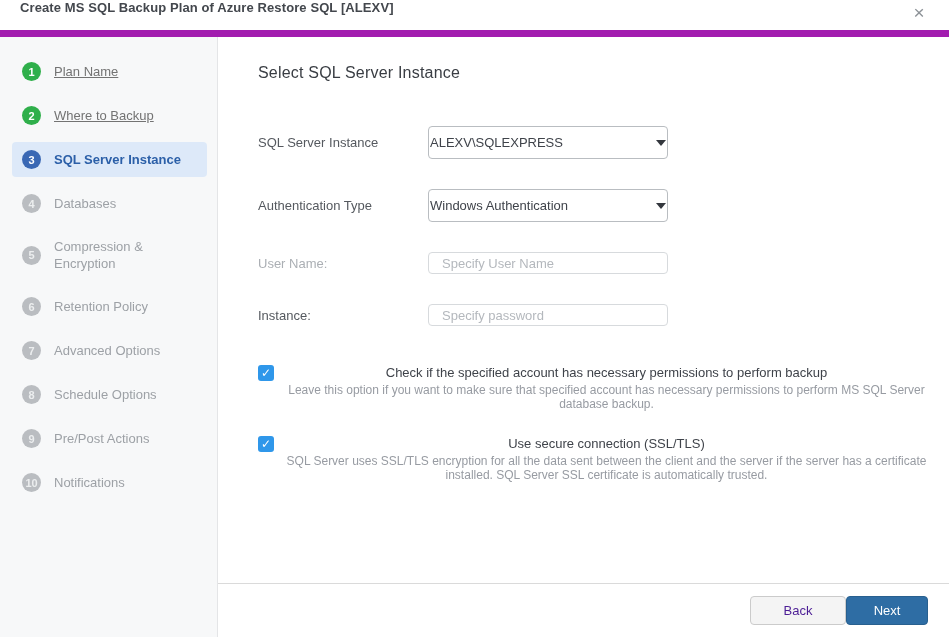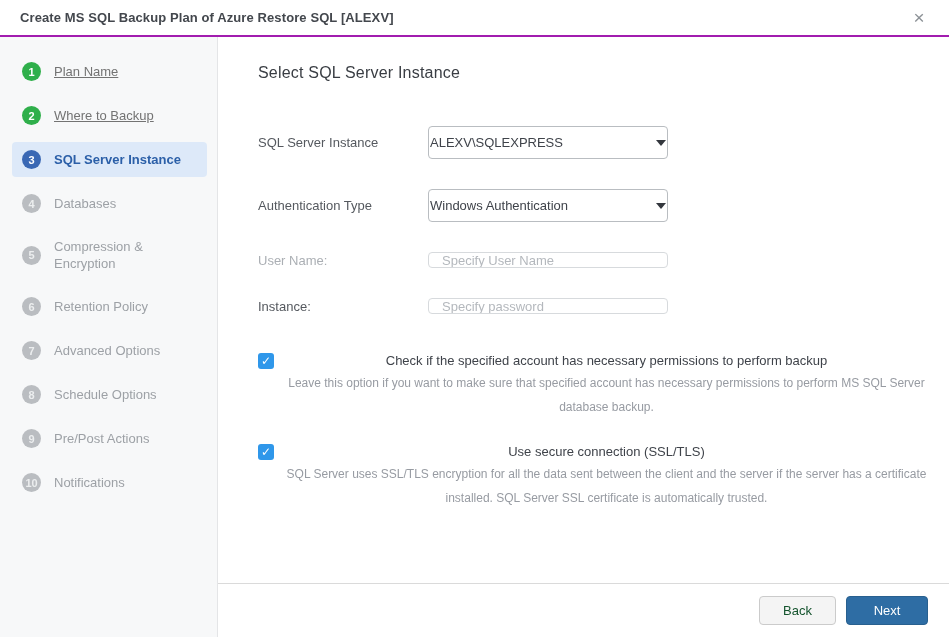--- a/index.html
+++ b/index.html
@@ -10,23 +10,23 @@
     width: 949px; height: 637px;
     background: #ffffff;
     position: relative;
     overflow: hidden;
     margin: 0 auto;
   }
 
   
   .titlebar {
     height: 37px;
-    display: flex; align-items: center;
+    display: flex; align-items: flex-start;
     padding: 0 18px 0 20px;
-    border-bottom: 2px solid #a21caf;
+    border-bottom: 7px solid #a21caf;
     background: #ffffff;
   }
   .titlebar .title {
     font-size: 13px; font-weight: bold;
     color: #43474d;
     flex: 1;
     letter-spacing: .1px;
   }
   .close-btn {
     width: 24px; height: 24px;
@@ -111,21 +111,21 @@
   }
   .caret-down {
     width: 0; height: 0;
     border-left: 5px solid transparent;
     border-right: 5px solid transparent;
     border-top: 6px solid #33373d;
     margin-left: 8px;
   }
 
   .text-input {
-    width: 240px; height: 16px;
+    width: 240px; height: 22px;
     border: 1px solid #d7dadd;
     border-radius: 4px;
     padding: 0 13px;
     font-size: 13px; color: #3f434a;
     font-family: "Liberation Sans", "DejaVu Sans", sans-serif;
     outline: none;
     background: #ffffff;
   }
   .text-input::placeholder { color: #b4b8bd; opacity: 1; }
 
@@ -143,21 +143,21 @@
     margin-top: 1px;
     cursor: pointer;
   }
   .check-texts { margin-left: 10px; text-align: center; }
   .check-title {
     font-size: 13px; color: #3f434a;
     line-height: 17px;
   }
   .check-desc {
     font-size: 12px; color: #979ba2;
-    line-height: 24px;
+    line-height: 14px;
     max-width: 645px;
     margin-top: 2px;
   }
 
   
   .footer {
     position: absolute;
     left: 0; right: 0; bottom: 0;
     height: 54px;
     border-top: 1px solid #dadada;
@@ -167,25 +167,24 @@
   }
   .btn {
     height: 29px;
     border-radius: 4px;
     font-size: 13px;
     font-family: "Liberation Sans", "DejaVu Sans", sans-serif;
     display: flex; align-items: center; justify-content: center;
     cursor: pointer;
   }
   .btn-back {
-    width: 77px;
+    width: 96px;
     background: #f4f4f4;
     border: 1px solid #cbcbcb;
-    color: #14532d;
-    margin-right: 10px;
+    color: #4c1d95;
   }
   .btn-next {
     width: 82px;
     background: #2e6da4;
     border: 1px solid #28608f;
     color: #ffffff;
   }
 </style>
 </head>
 <body>

